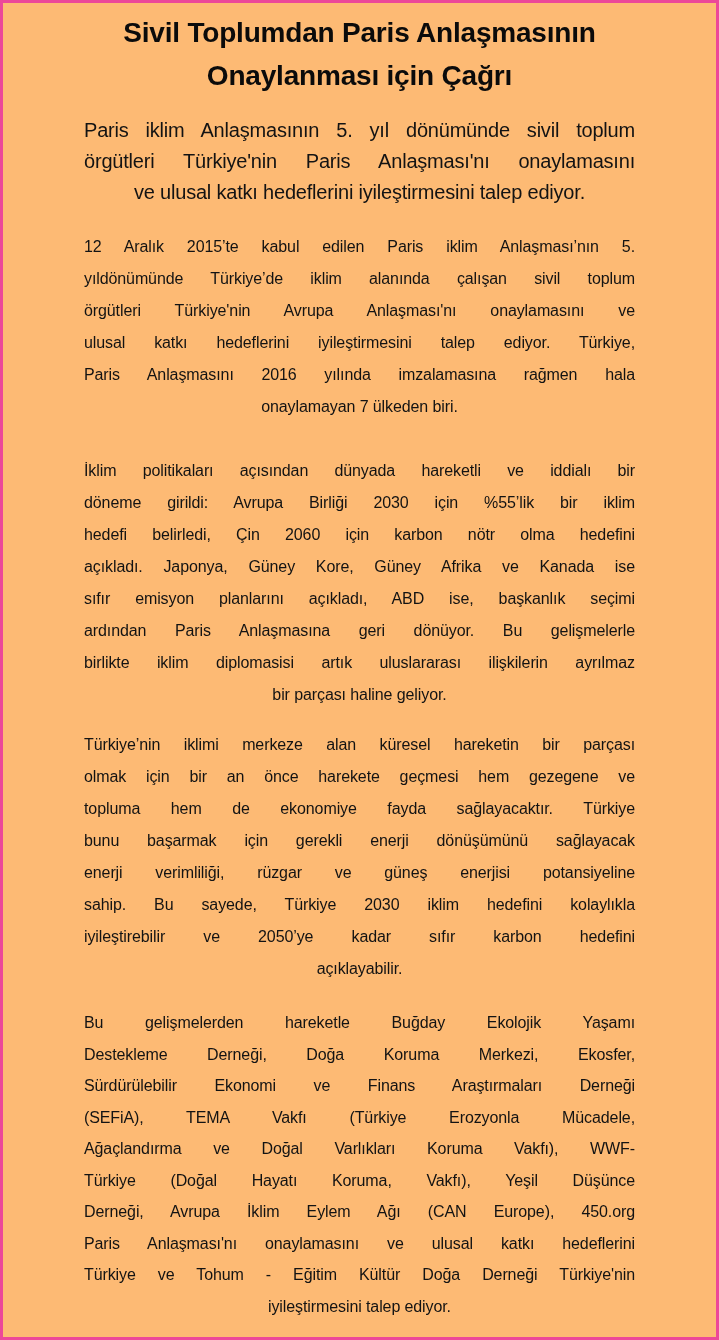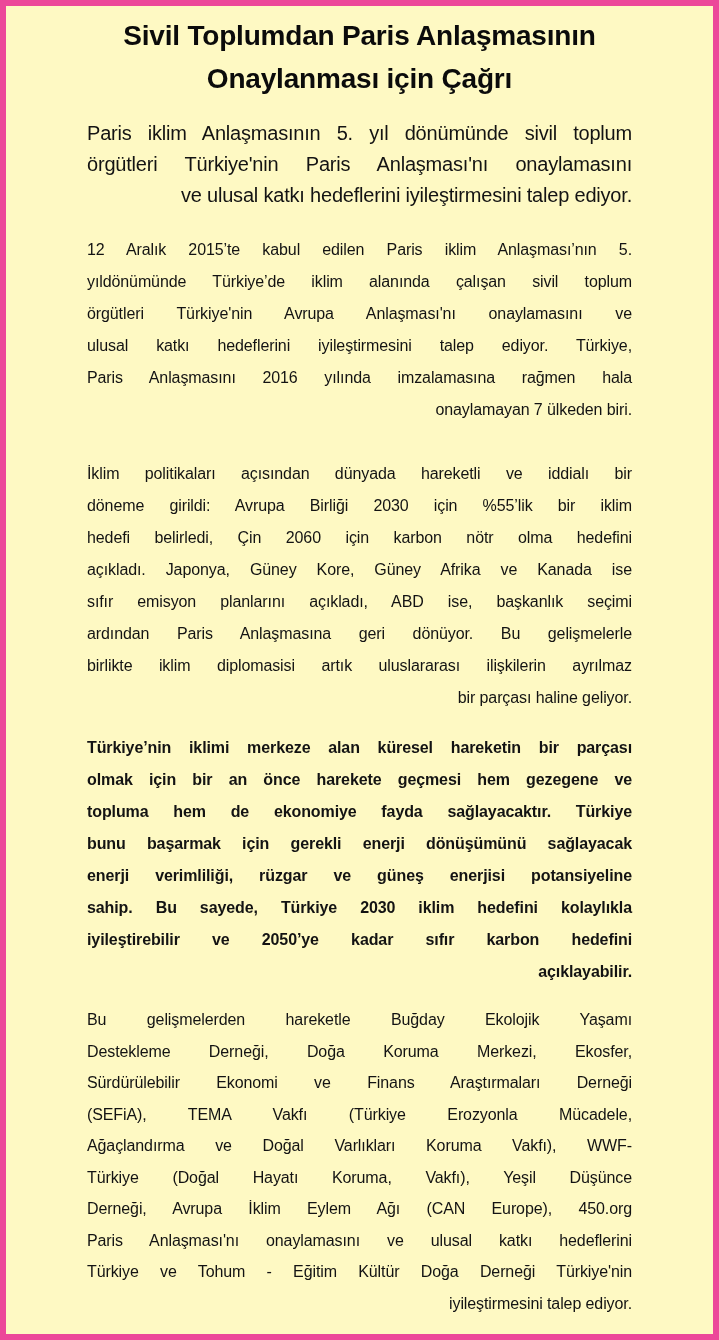--- a/index.html
+++ b/index.html
@@ -2,22 +2,22 @@
 <html><head>
 <meta charset="utf-8">
 <style>
   * { margin: 0; padding: 0; box-sizing: border-box; }
   html, body { background: #ffffff; }
   .page {
     position: relative;
     width: 719px;
     height: 1340px;
     margin: 0 auto;
-    background: #fef9c3;
-    border: 6px solid #ec4899;
+    background: #fdba74;
+    border: 3px solid #ec4899;
     overflow: hidden;
     font-family: "Liberation Sans", sans-serif;
     color: #131313;
   }
   .content {
     padding: 8px 81px 0 81px; 
   }
   .title {
     text-align: center;
     font-weight: bold;
@@ -33,30 +33,30 @@
     line-height: 31px;
     letter-spacing: -0.2px;
   }
   .para {
     font-size: 16px;
     line-height: 32px;
     letter-spacing: -0.1px;
   }
   .para-1 { margin-top: 23px; }
   .para-2 { margin-top: 32px; }
-  .para-3 { margin-top: 18px; font-weight: bold; }
-  .para-4 { margin-top: 16px; line-height: 31.5px; }
+  .para-3 { margin-top: 18px; }
+  .para-4 { margin-top: 22px; line-height: 31.5px; }
   
   .jline {
     text-align: justify;
     text-align-last: justify;
   }
   
   .lline {
-    text-align: right;
+    text-align: center;
   }
 </style>
 </head>
 <body>
 
 <div class="page">
   <div class="content">
 
     <h1 class="title">
       <div>Sivil Toplumdan Paris Anlaşmasının</div>

